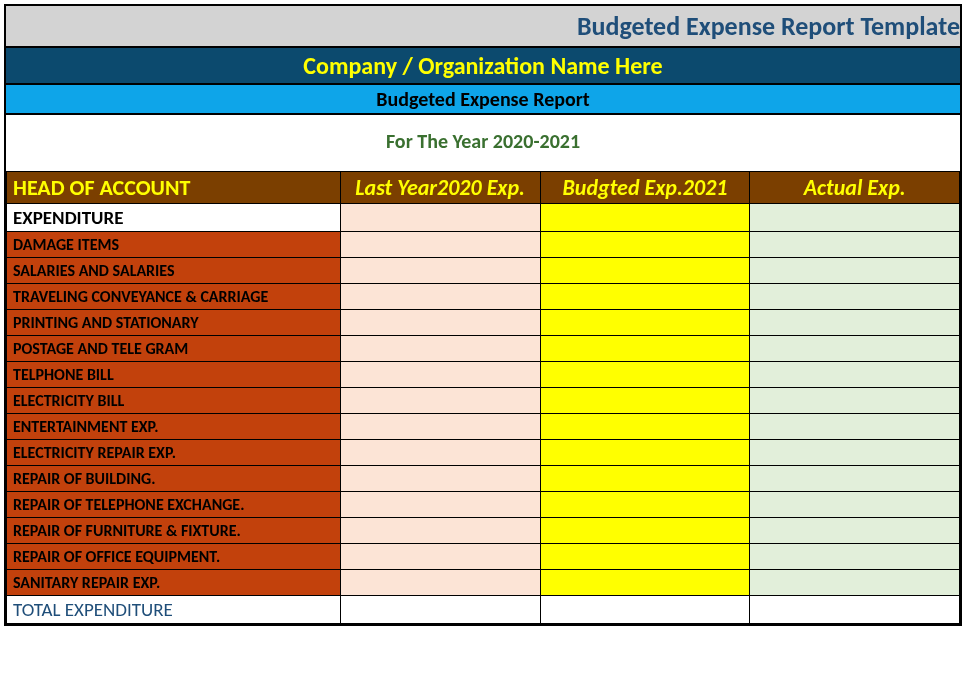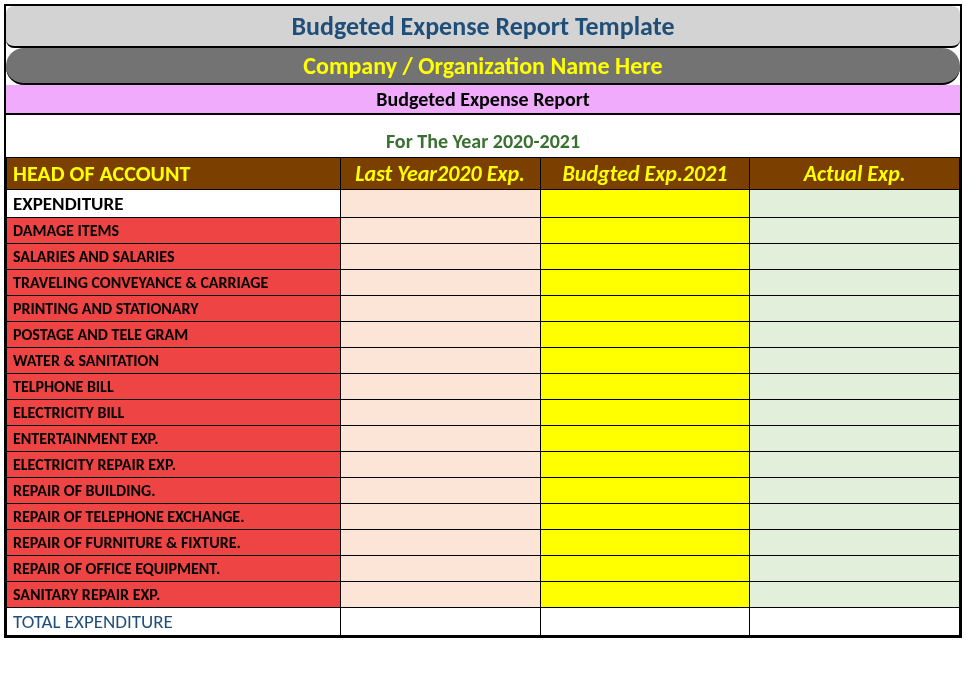--- a/index.html
+++ b/index.html
@@ -9,56 +9,54 @@
       width: 966px;
       margin: 0 auto;
       padding: 4px;
     }
     .container {
       border: 2px solid #000;
     }
     .title-bar {
       background: #d3d3d3;
       border-bottom: 2px solid #000;
-      text-align: center;
+      text-align: right;
       padding: 4px 0;
-      border-radius: 8px;
     }
     .title-bar h1 {
       color: #1f4e79;
       font-size: 26px;
       font-weight: bold;
     }
     .company-bar {
-      background: #737373;
+      background: #0c4a6e;
       border-bottom: 2px solid #000;
       text-align: center;
       padding: 3px 0;
-      border-radius: 18px;
     }
     .company-bar h2 {
       color: #ffff00;
       font-size: 24px;
       font-weight: bold;
     }
     .report-title-bar {
-      background: #f0abfc;
+      background: #0ea5e9;
       border-bottom: 2px solid #000;
       text-align: center;
       padding: 2px 0;
     }
     .report-title-bar h3 {
       color: #000;
       font-size: 20px;
       font-weight: bold;
     }
     .year-bar {
       background: #fff;
       text-align: center;
-      padding: 14px 0 4px 0;
+      padding: 14px 0 18px 0;
     }
     .year-bar h4 {
       color: #3a7030;
       font-size: 20px;
       font-weight: bold;
     }
     table {
       width: 100%;
       border-collapse: collapse;
     }
@@ -84,21 +82,21 @@
     .col-budget { width: 22%; }
     .col-actual { width: 22%; }
     .section-head td:first-child {
       font-weight: bold;
       font-size: 19px;
       background: #fff;
       margin-left: 28px;
     }
     .data-row td:first-child {
       font-weight: bold;
-      background: #ef4444;
+      background: #c2410c;
     }
     .cell-last { background: #fce4d6; }
     .cell-budget { background: #ffff00; }
     .cell-actual { background: #e2efda; }
     .total-row td {
       font-weight: normal;
       font-size: 19px;
       color: #1f4e79;
       background: #fff;
     }
@@ -171,26 +169,20 @@
           <td class="cell-budget"></td>
           <td class="cell-actual"></td>
         </tr>
         <tr class="data-row">
           <td>POSTAGE AND TELE GRAM</td>
           <td class="cell-last"></td>
           <td class="cell-budget"></td>
           <td class="cell-actual"></td>
         </tr>
         <tr class="data-row">
-          <td>WATER &amp; SANITATION</td>
-          <td class="cell-last"></td>
-          <td class="cell-budget"></td>
-          <td class="cell-actual"></td>
-        </tr>
-        <tr class="data-row">
           <td>TELPHONE BILL</td>
           <td class="cell-last"></td>
           <td class="cell-budget"></td>
           <td class="cell-actual"></td>
         </tr>
         <tr class="data-row">
           <td>ELECTRICITY BILL</td>
           <td class="cell-last"></td>
           <td class="cell-budget"></td>
           <td class="cell-actual"></td>

